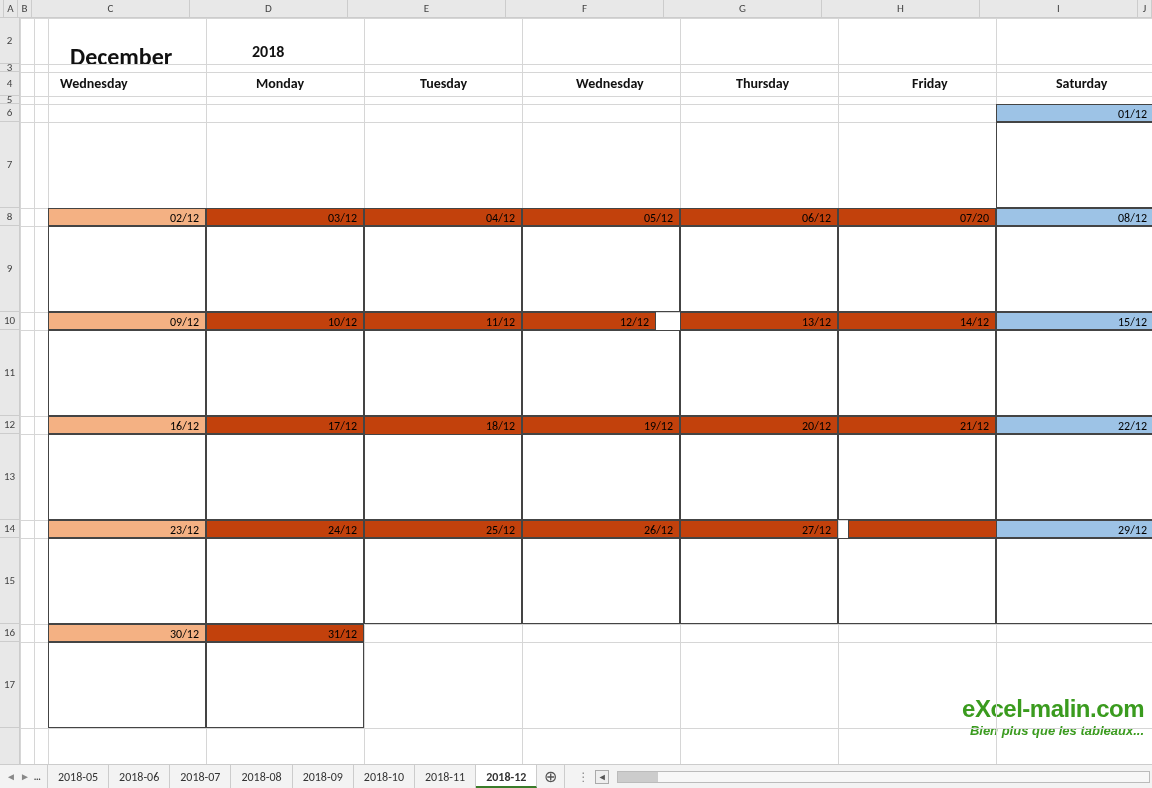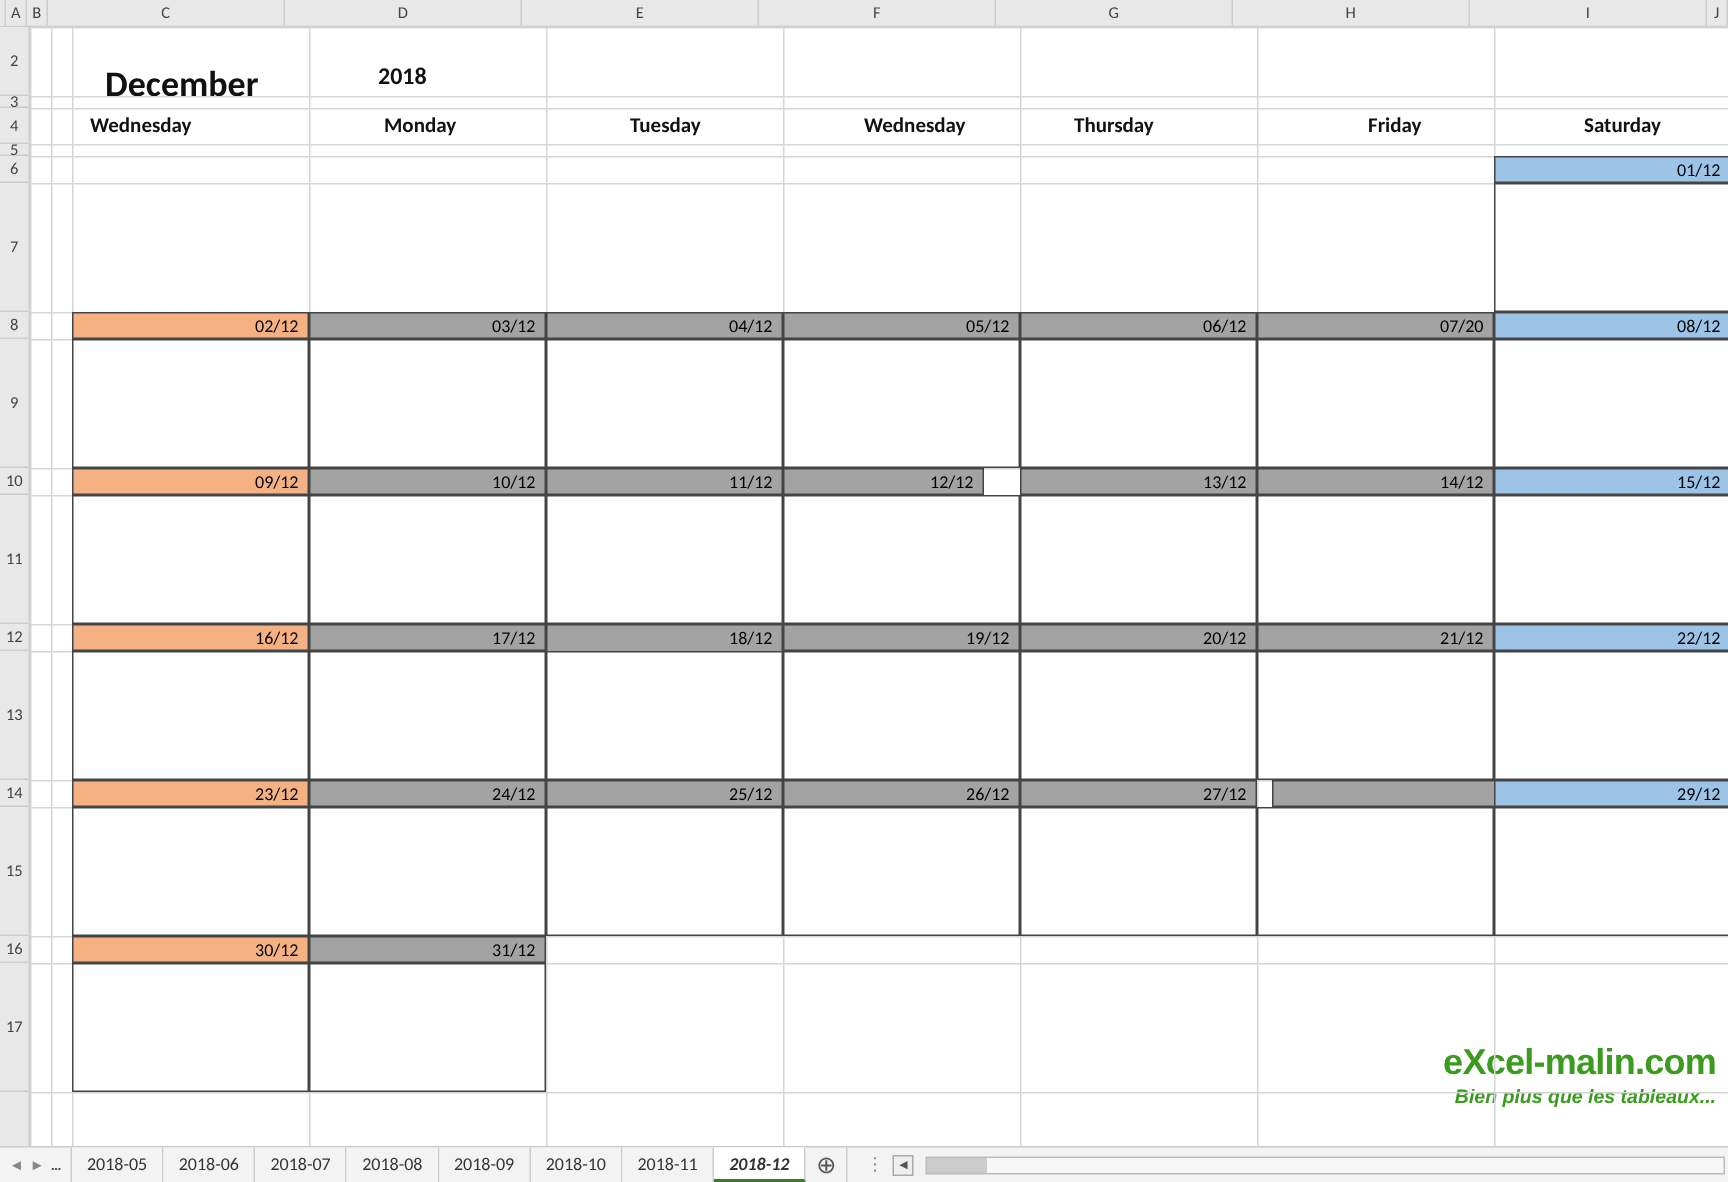--- a/index.html
+++ b/index.html
@@ -115,21 +115,21 @@
   line-height: 18px;
   color: #000;
 }
 .datebody {
   position: absolute;
   border: 1px solid #444;
   background: #fff;
 }
 
 .sun { background: #f4b183; }
-.wk  { background: #a3a3a3; }
+.wk  { background: #c2410c; }
 .sat { background: #9dc3e6; }
 
 
 .logo {
   position: absolute;
   right: 8px;
   bottom: 26px;
   text-align: right;
   font-family: Arial, sans-serif;
   margin-top: 16px;
@@ -165,21 +165,20 @@
   line-height: 24px;
   border-right: 1px solid #ccc;
   background: #f3f3f3;
   cursor: pointer;
   color: #333;
 }
 .tab.active {
   background: #fff;
   border-bottom: 2px solid #3a7c2a;
   font-weight: 600;
-  font-style: italic;
 }
 .addsheet {
   width: 28px;
   display:flex;
   align-items:center;
   justify-content:center;
   color:#555;
   font-size: 16px;
   cursor:pointer;
   border-right:1px solid #ccc;
@@ -271,21 +270,21 @@
       <div class="hline" style="top: 416px;"></div>
       <div class="hline" style="top: 502px;"></div>
       <div class="hline" style="top: 520px;"></div>
       <div class="hline" style="top: 606px;"></div>
       <div class="hline" style="top: 624px;"></div>
       <div class="hline" style="top: 710px;"></div>
       <div class="dayname" style="left: 40px; top: 57px;">Wednesday</div>
       <div class="dayname" style="left: 236px; top: 57px;">Monday</div>
       <div class="dayname" style="left: 400px; top: 57px;">Tuesday</div>
       <div class="dayname" style="left: 556px; top: 57px;">Wednesday</div>
-      <div class="dayname" style="left: 696px; top: 57px;">Thursday</div>
+      <div class="dayname" style="left: 716px; top: 57px;">Thursday</div>
       <div class="dayname" style="left: 892px; top: 57px;">Friday</div>
       <div class="dayname" style="left: 1036px; top: 57px;">Saturday</div>
       <div class="datehdr sat" style="left: 976px; top: 86px; width: 158px; height: 18px;">01/12</div>
       <div class="datebody" style="left: 976px; top: 104px; width: 158px; height: 86px;"></div>
       <div class="datehdr sun" style="left: 28px; top: 190px; width: 158px; height: 18px;">02/12</div>
       <div class="datebody" style="left: 28px; top: 208px; width: 158px; height: 86px;"></div>
       <div class="datehdr wk" style="left: 186px; top: 190px; width: 158px; height: 18px;">03/12</div>
       <div class="datebody" style="left: 186px; top: 208px; width: 158px; height: 86px;"></div>
       <div class="datehdr wk" style="left: 344px; top: 190px; width: 158px; height: 18px;">04/12</div>
       <div class="datebody" style="left: 344px; top: 208px; width: 158px; height: 86px;"></div>

